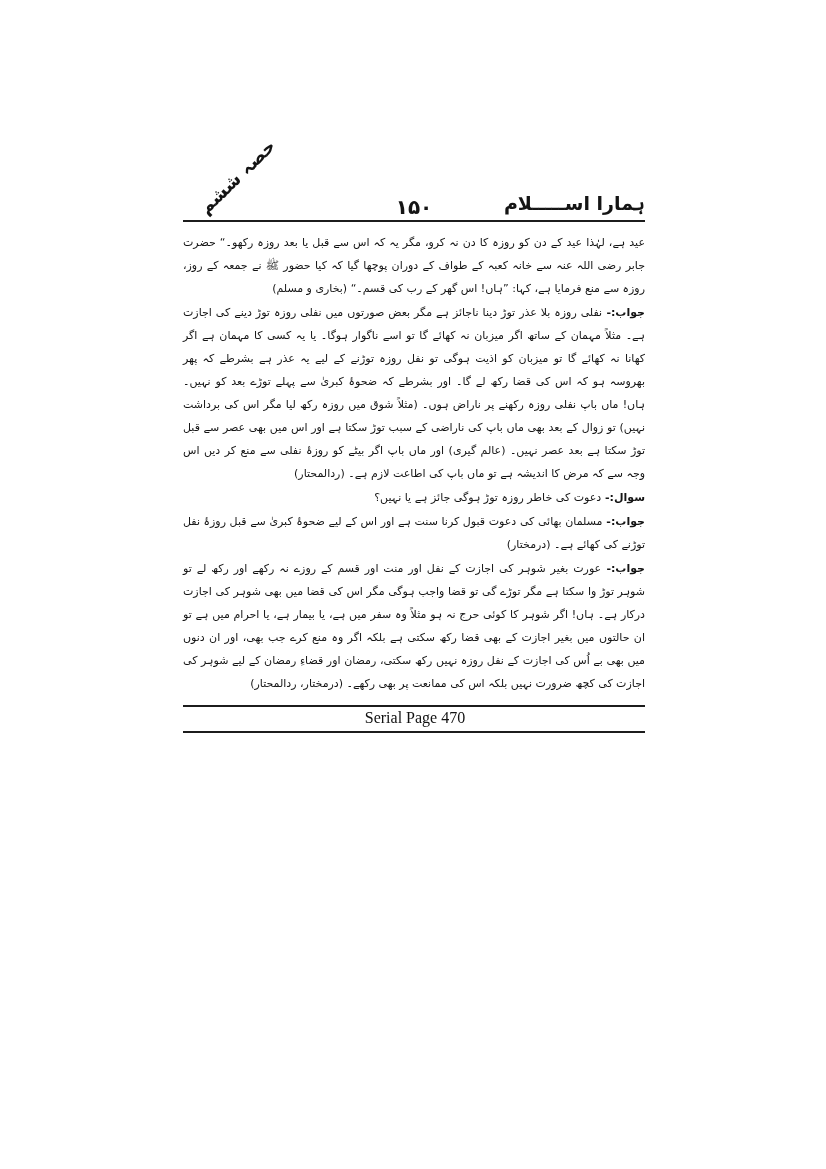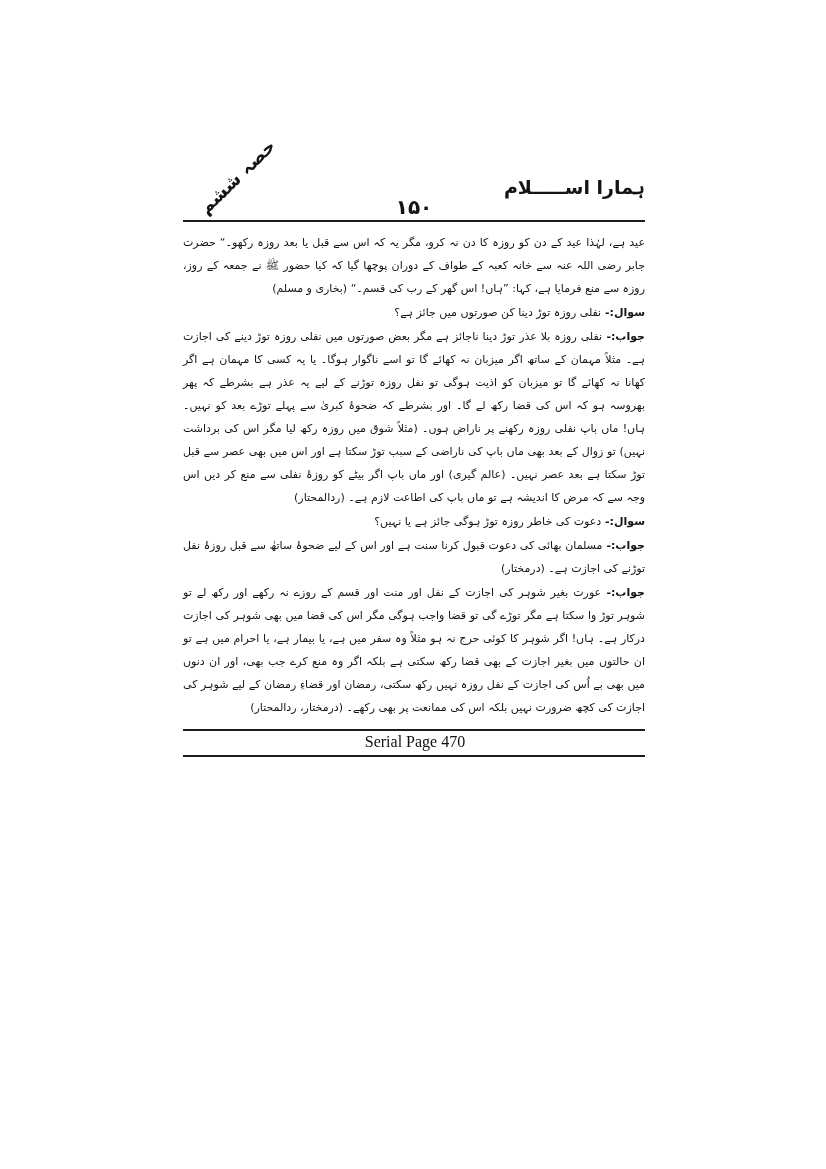--- a/index.html
+++ b/index.html
@@ -16,21 +16,21 @@
     left:183px; top:168px;
     width:462px;
   }
   
   .header {
     position:relative;
     height:52px;
     border-bottom:2px solid #1c1c1c;
   }
   .book-title {
-    position:absolute; right:0; bottom:22px;
+    position:absolute; right:0; bottom:6px;
     font-weight:bold; font-size:19px;
     direction:rtl;
     letter-spacing:0.5px;
     margin-top:13px;
   }
   .page-number {
     position:absolute; left:50%; bottom:1px;
     transform:translateX(-50%);
     font-weight:bold; font-size:20px;
     direction:rtl;
@@ -72,24 +72,23 @@
   <div class="content">
 
     <div class="header">
       <span class="part-label">حصہ ششم</span>
       <span class="page-number">۱۵۰</span>
       <span class="book-title">ہمارا اســـــلام</span>
     </div>
 
     <div class="body-text" id="body-paragraphs">
         <div class="para plain"><span>عید ہے، لہٰذا عید کے دن کو روزہ کا دن نہ کرو، مگر یہ کہ اس سے قبل یا بعد روزہ رکھو۔“ حضرت جابر رضی اللہ عنہ سے خانہ کعبہ کے طواف کے دوران پوچھا گیا کہ کیا حضور ﷺ نے جمعہ کے روز، روزہ سے منع فرمایا ہے، کہا: ”ہاں! اس گھر کے رب کی قسم۔“ (بخاری و مسلم)</span></div>
-        <div class="para question"><span class="qlabel">سوال:- </span><span>نفلی روزہ توڑ دینا کن صورتوں میں جائز ہے؟</span></div>
         <div class="para answer"><span class="qlabel">جواب:- </span><span>نفلی روزہ بلا عذر توڑ دینا ناجائز ہے مگر بعض صورتوں میں نفلی روزہ توڑ دینے کی اجازت ہے۔ مثلاً مہمان کے ساتھ اگر میزبان نہ کھائے گا تو اسے ناگوار ہوگا۔ یا یہ کسی کا مہمان ہے اگر کھانا نہ کھائے گا تو میزبان کو اذیت ہوگی تو نفل روزہ توڑنے کے لیے یہ عذر ہے بشرطے کہ پھر بھروسہ ہو کہ اس کی قضا رکھ لے گا۔ اور بشرطے کہ ضحوۂ کبریٰ سے پہلے توڑے بعد کو نہیں۔ ہاں! ماں باپ نفلی روزہ رکھنے پر ناراض ہوں۔ (مثلاً شوق میں روزہ رکھ لیا مگر اس کی برداشت نہیں) تو زوال کے بعد بھی ماں باپ کی ناراضی کے سبب توڑ سکتا ہے اور اس میں بھی عصر سے قبل توڑ سکتا ہے بعد عصر نہیں۔ (عالم گیری) اور ماں باپ اگر بیٹے کو روزۂ نفلی سے منع کر دیں اس وجہ سے کہ مرض کا اندیشہ ہے تو ماں باپ کی اطاعت لازم ہے۔ (ردالمحتار)</span></div>
         <div class="para question"><span class="qlabel">سوال:- </span><span>دعوت کی خاطر روزہ توڑ ہوگی جائز ہے یا نہیں؟</span></div>
-        <div class="para answer"><span class="qlabel">جواب:- </span><span>مسلمان بھائی کی دعوت قبول کرنا سنت ہے اور اس کے لیے ضحوۂ ساتھٰ سے قبل روزۂ نفل توڑنے کی اجازت ہے۔ (درمختار)</span></div>
+        <div class="para answer"><span class="qlabel">جواب:- </span><span>مسلمان بھائی کی دعوت قبول کرنا سنت ہے اور اس کے لیے ضحوۂ کبریٰ سے قبل روزۂ نفل توڑنے کی کھائے ہے۔ (درمختار)</span></div>
         <div class="para answer"><span class="qlabel">جواب:- </span><span>عورت بغیر شوہر کی اجازت کے نفل اور منت اور قسم کے روزے نہ رکھے اور رکھ لے تو شوہر توڑ وا سکتا ہے مگر توڑے گی تو قضا واجب ہوگی مگر اس کی قضا میں بھی شوہر کی اجازت درکار ہے۔ ہاں! اگر شوہر کا کوئی حرج نہ ہو مثلاً وہ سفر میں ہے، یا بیمار ہے، یا احرام میں ہے تو ان حالتوں میں بغیر اجازت کے بھی قضا رکھ سکتی ہے بلکہ اگر وہ منع کرے جب بھی، اور ان دنوں میں بھی بے اُس کی اجازت کے نفل روزہ نہیں رکھ سکتی، رمضان اور قضاءِ رمضان کے لیے شوہر کی اجازت کی کچھ ضرورت نہیں بلکہ اس کی ممانعت پر بھی رکھے۔ (درمختار، ردالمحتار)</span></div>
       </div>
 
     <div class="footer">
       <div class="rule"></div>
       <div class="serial">Serial Page  470</div>
       <div class="rule"></div>
     </div>
 
   </div>

